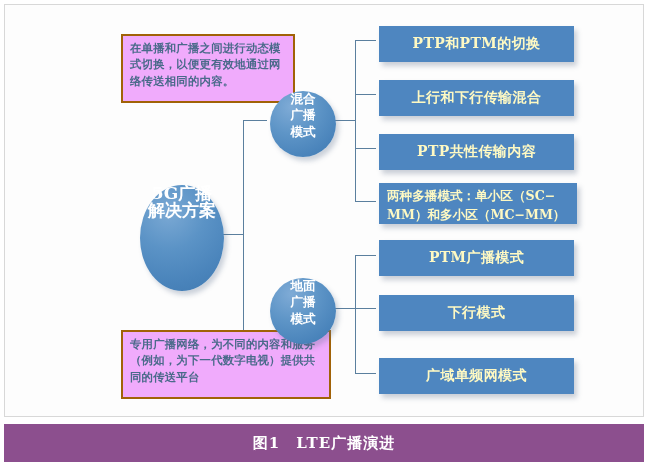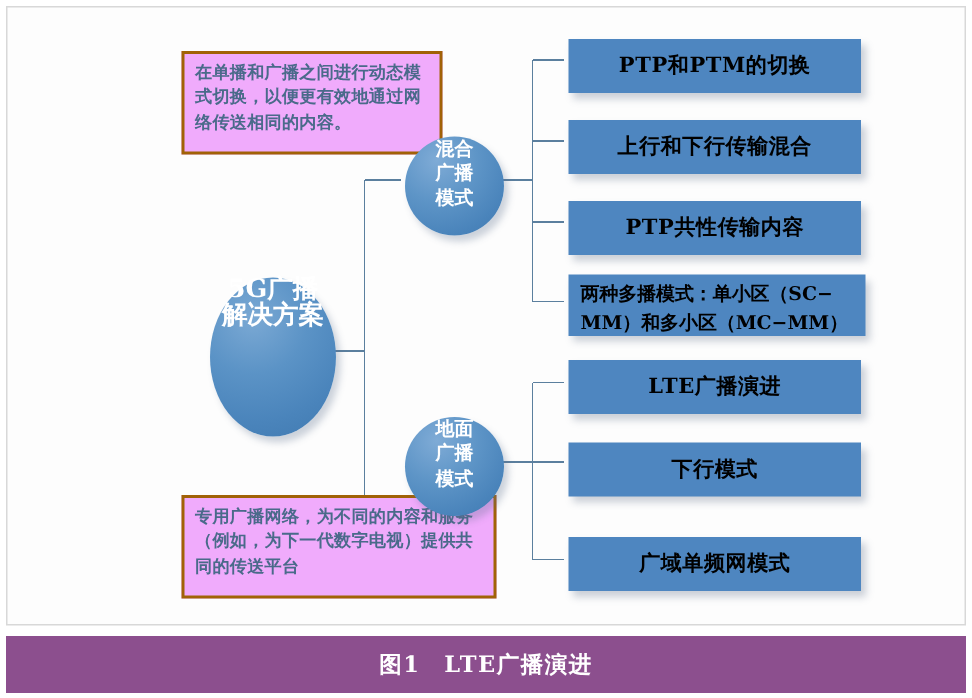--- a/index.html
+++ b/index.html
@@ -93,21 +93,21 @@
     font-size: 12.6px;
     line-height: 16.4px;
   }
   .node span { display: block; }
 
   
   .leaf {
     position: absolute;
     box-sizing: border-box;
     background: #4e86c0;
-    color: #000000;
+    color: #fef9c3;
     display: flex;
     align-items: center;
     justify-content: center;
     text-align: center;
     font-family: "DejaVu Serif", "Liberation Serif", serif;
     font-weight: bold;
     font-size: 14px;
     letter-spacing: 0.4px;
     box-shadow: 3px 4px 5px rgba(100,115,140,0.33);
   }
@@ -230,21 +230,21 @@
     </div>
 
     <div class="leaf" id="leaf-1">PTP和PTM的切换</div>
     <div class="leaf" id="leaf-2">上行和下行传输混合</div>
     <div class="leaf" id="leaf-3">PTP共性传输内容</div>
     <div class="leaf wrap" id="leaf-4">
       <span>两种多播模式：单小区（SC−</span>
       <span>MM）和多小区（MC−MM）</span>
     </div>
 
-    <div class="leaf" id="leaf-5">LTE广播演进</div>
+    <div class="leaf" id="leaf-5">PTM广播模式</div>
     <div class="leaf" id="leaf-6">下行模式</div>
     <div class="leaf" id="leaf-7">广域单频网模式</div>
   </div>
 
   <div id="footer">
     <div id="footer-caption">图1　LTE广播演进</div>
   </div>
 
 </div>
 

